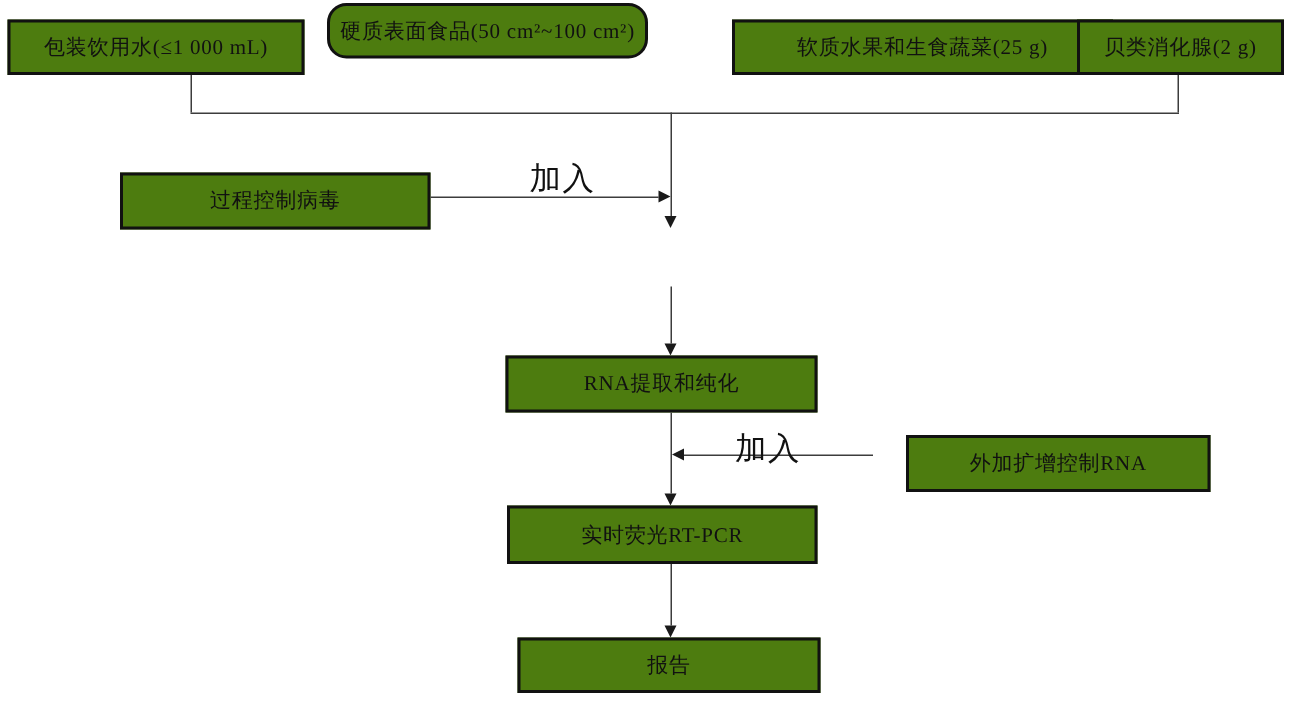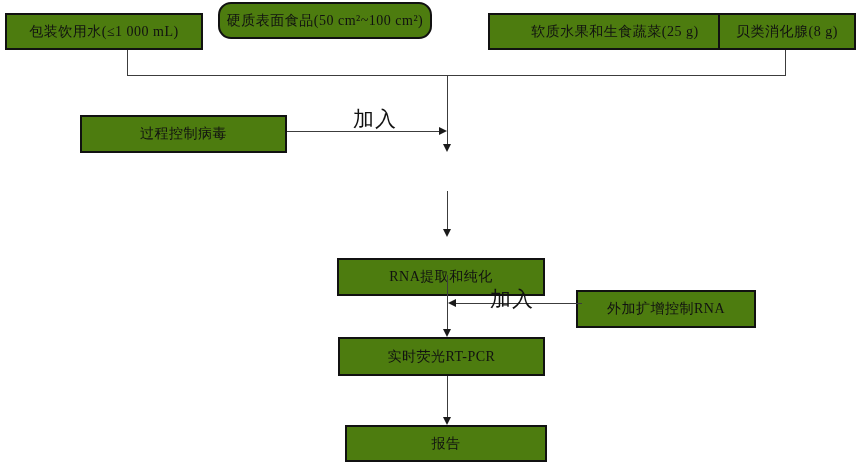--- a/index.html
+++ b/index.html
@@ -39,44 +39,44 @@
   .arr-left{border-top:4px solid transparent;border-bottom:4px solid transparent;border-right:8px solid #1a1a1a;}
 </style>
 </head>
 <body>
 
 <div id="canvas">
 
   <div class="box" style="left:5px;top:13px;width:198px;height:37px;">包装饮用水(≤1 000 mL)</div>
   <div class="box" style="left:218px;top:2px;width:214px;height:37px;border-radius:13px;">硬质表面食品(50 cm²~100 cm²)</div>
   <div class="box" style="left:488px;top:13px;width:254px;height:37px;">软质水果和生食蔬菜(25 g)</div>
-  <div class="box" style="left:718px;top:13px;width:138px;height:37px;">贝类消化腺(8 g)</div>
+  <div class="box" style="left:718px;top:13px;width:138px;height:37px;">贝类消化腺(2 g)</div>
 
   <div class="vline" style="left:127px;top:50px;height:25px;"></div>
   <div class="vline" style="left:785px;top:50px;height:25px;"></div>
   <div class="hline" style="left:127px;top:75px;width:659px;"></div>
 
   <div class="vline" style="left:447px;top:75px;height:71px;"></div>
   <div class="arr arr-down" style="left:443px;top:144px;"></div>
 
   <div class="box" style="left:80px;top:115px;width:207px;height:38px;">过程控制病毒</div>
   <div class="hline" style="left:287px;top:131px;width:152px;"></div>
   <div class="arr arr-right" style="left:439px;top:127px;"></div>
   <div class="edge-label" style="left:353px;top:105px;">加入</div>
 
 
   <div class="vline" style="left:447px;top:191px;height:38px;"></div>
   <div class="arr arr-down" style="left:443px;top:229px;"></div>
 
-  <div class="box" style="left:337px;top:237px;width:208px;height:38px;margin-top:21px;">RNA提取和纯化</div>
+  <div class="box" style="left:337px;top:237px;width:208px;height:38px;">RNA提取和纯化</div>
 
   <div class="vline" style="left:447px;top:275px;height:54px;"></div>
   <div class="arr arr-down" style="left:443px;top:329px;"></div>
 
-  <div class="box" style="left:576px;top:290px;width:180px;height:38px;">外加扩增控制RNA</div>
+  <div class="box" style="left:604px;top:290px;width:203px;height:38px;">外加扩增控制RNA</div>
   <div class="hline" style="left:456px;top:303px;width:126px;"></div>
   <div class="arr arr-left" style="left:448px;top:299px;"></div>
   <div class="edge-label" style="left:490px;top:285px;">加入</div>
 
   <div class="box" style="left:338px;top:337px;width:207px;height:39px;">实时荧光RT-PCR</div>
 
   <div class="vline" style="left:447px;top:376px;height:41px;"></div>
   <div class="arr arr-down" style="left:443px;top:417px;"></div>
 
   <div class="box" style="left:345px;top:425px;width:202px;height:37px;">报告</div>

